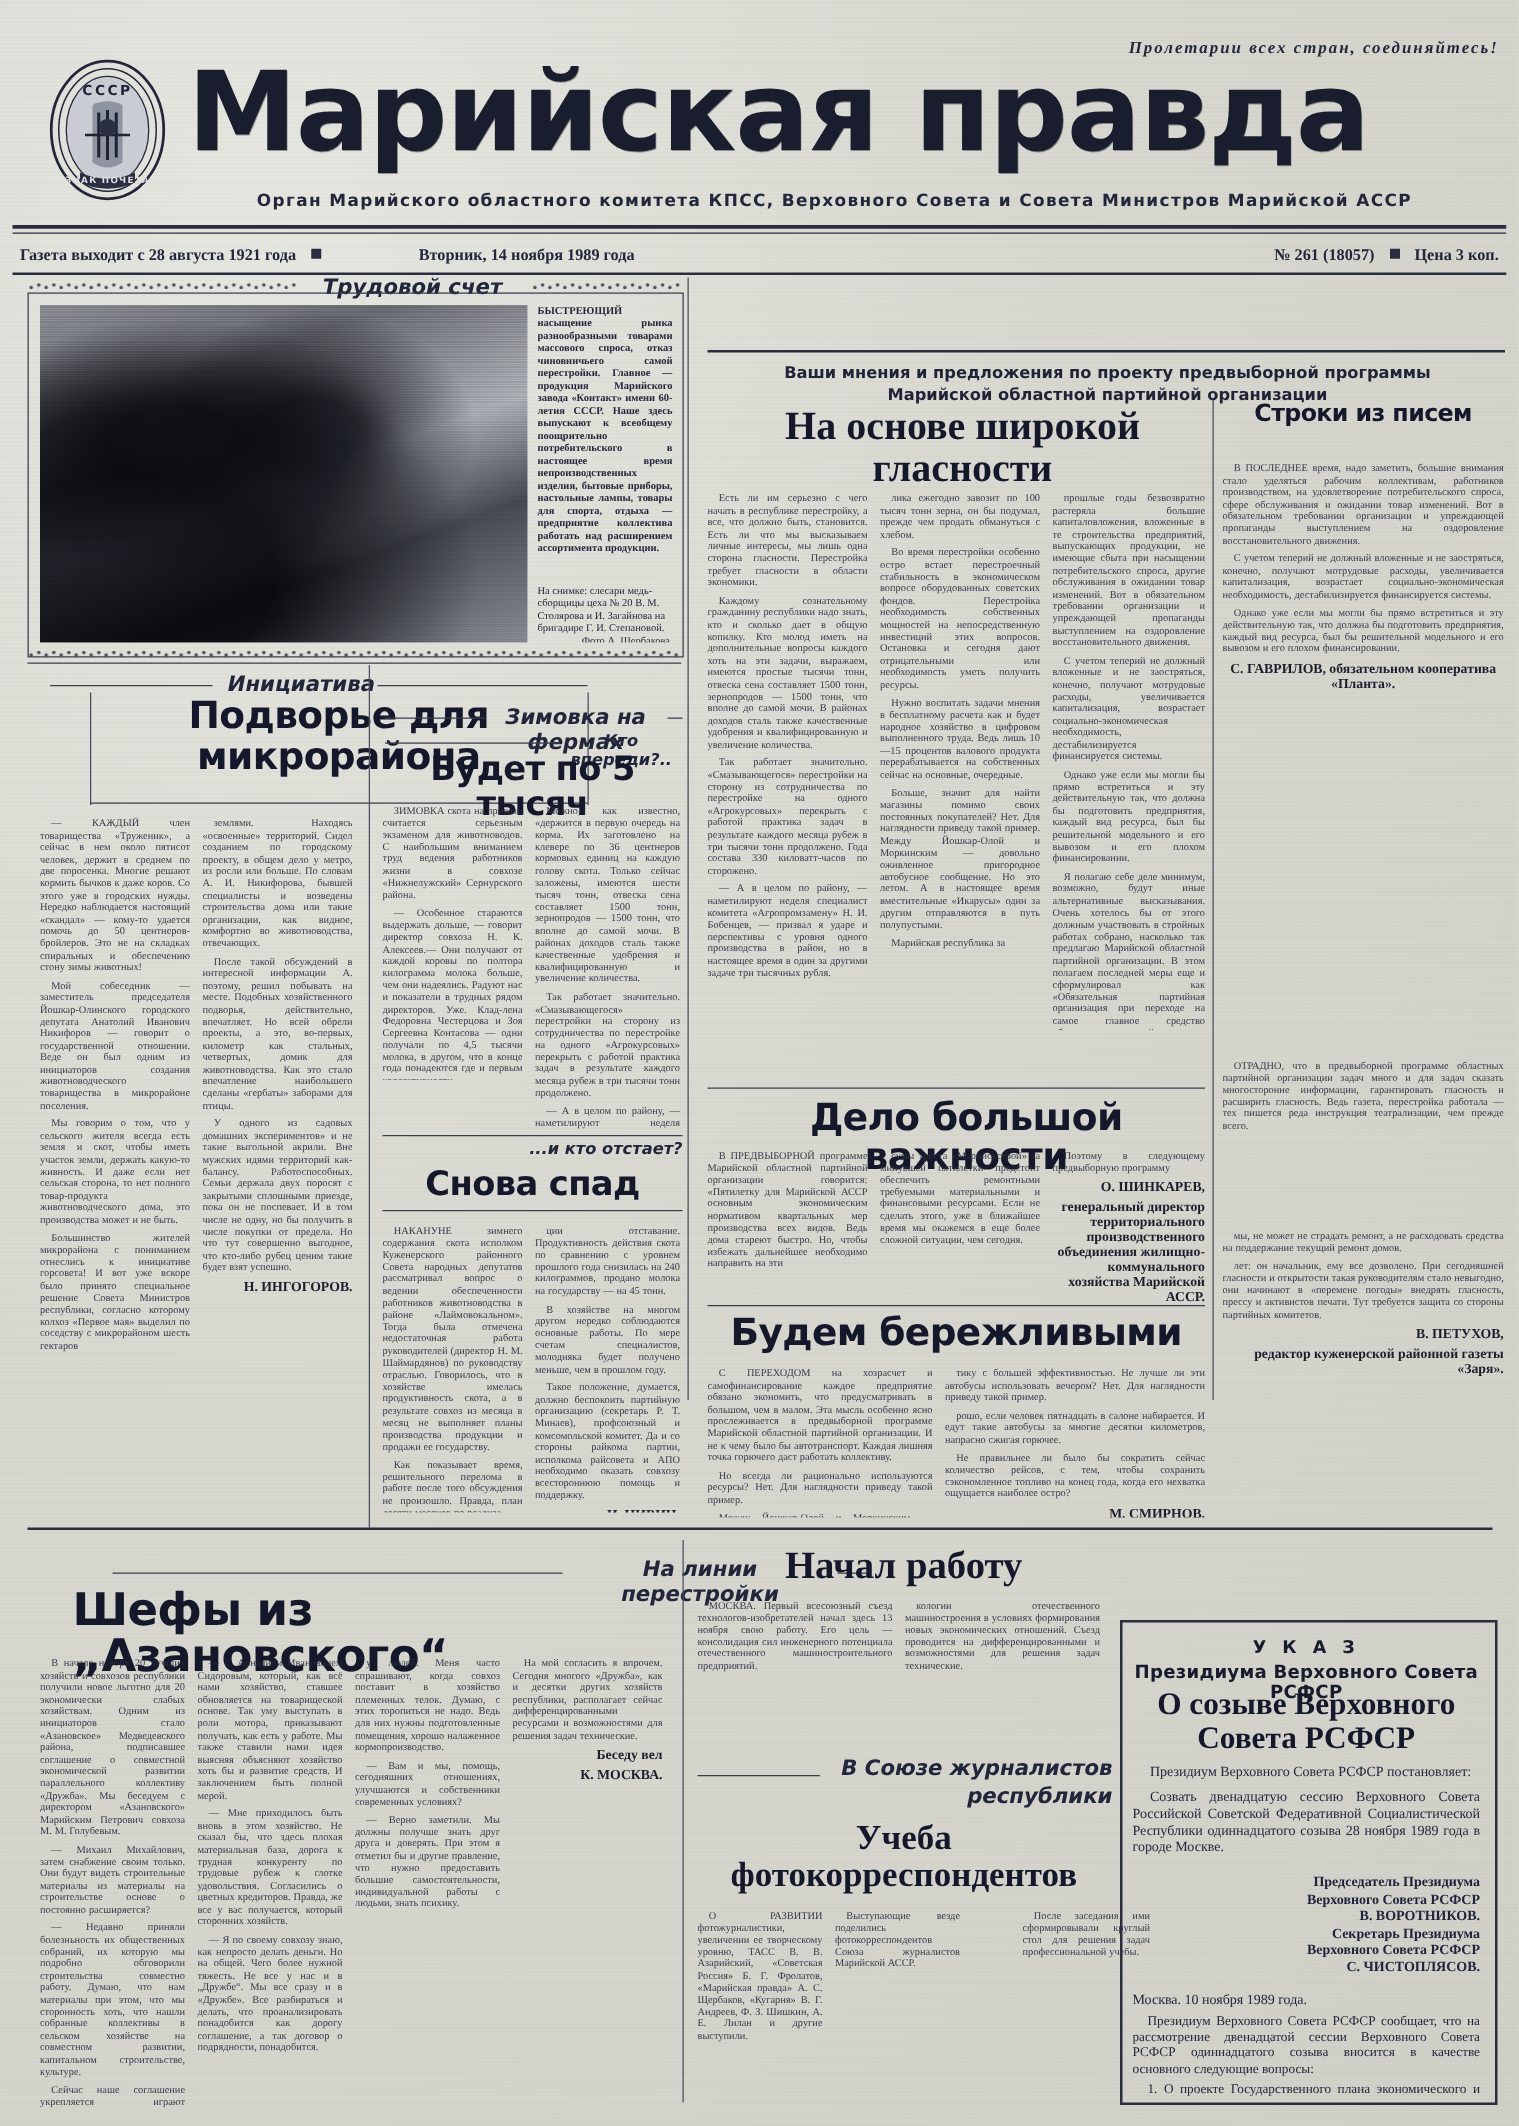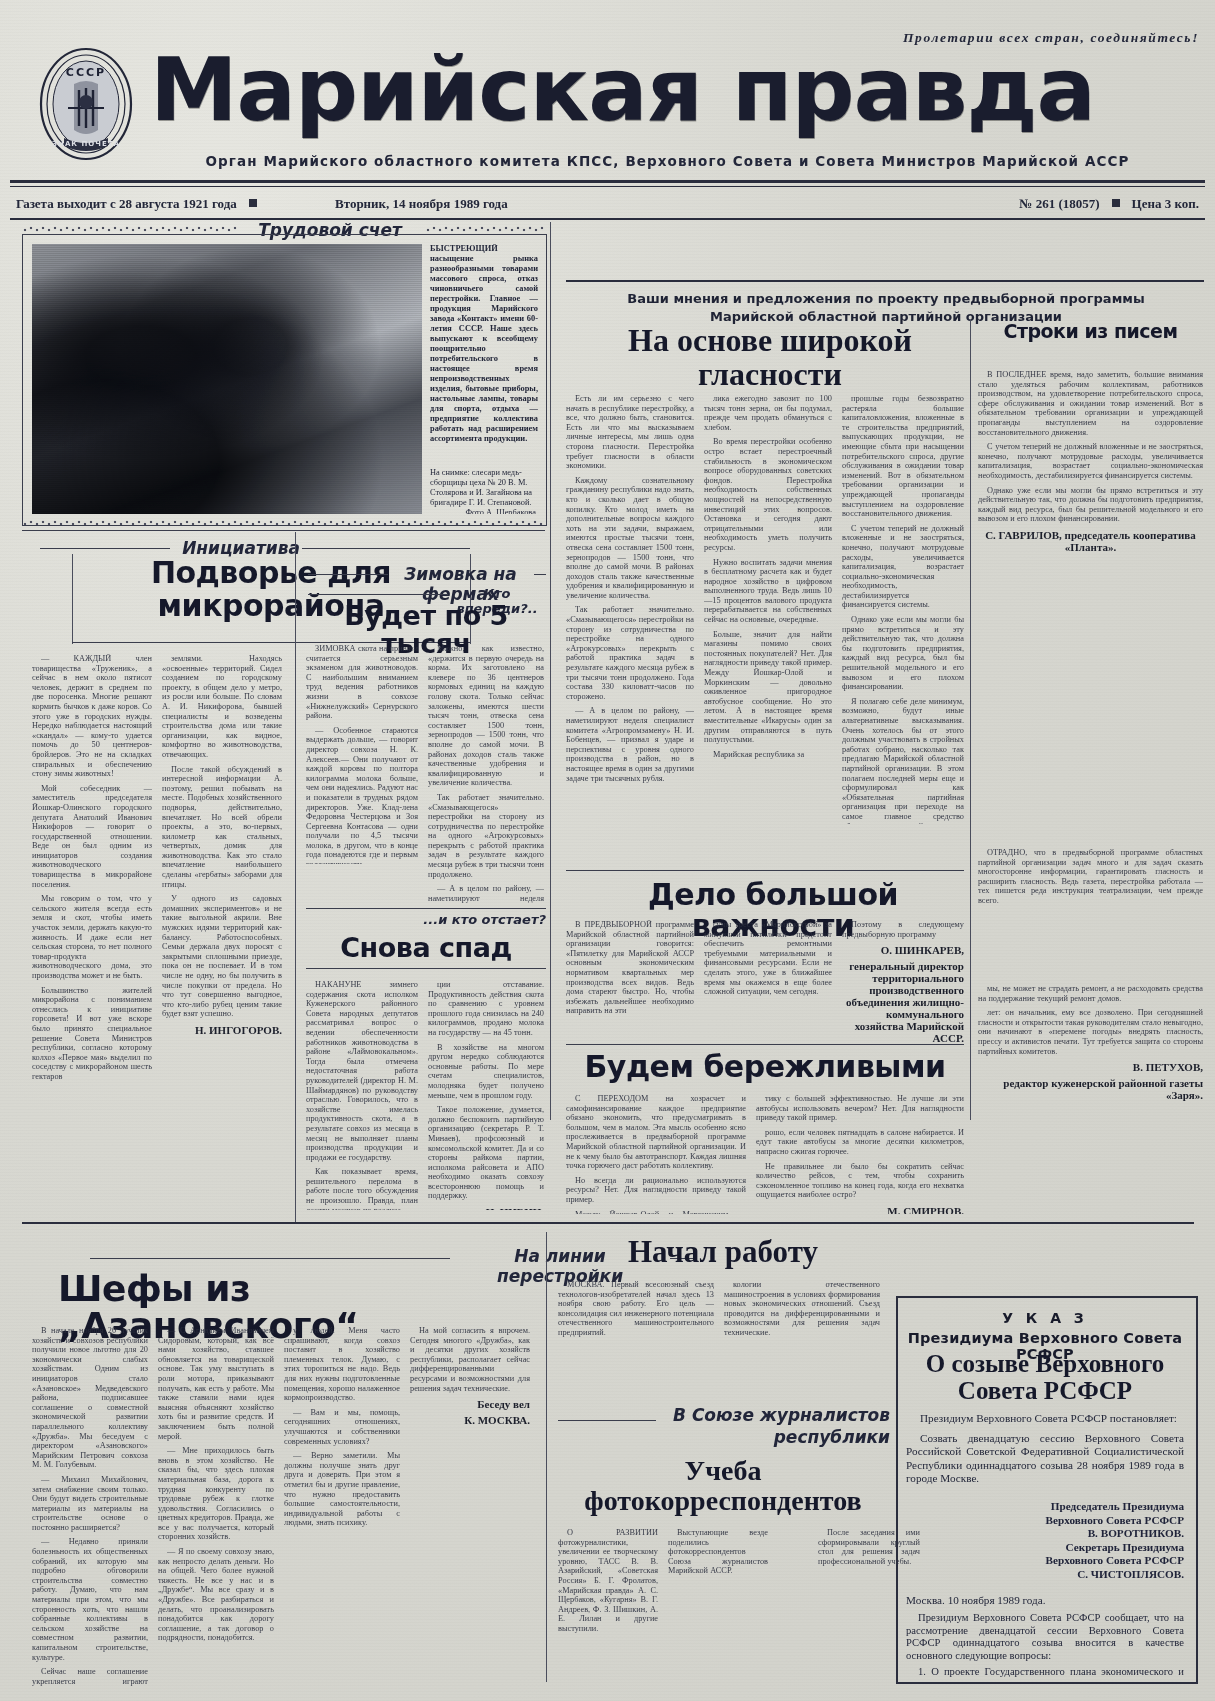--- a/index.html
+++ b/index.html
@@ -225,21 +225,21 @@
   <div class="hd-serif" style="position:absolute;left:570px;top:316px;width:380px;font-size:32px;">На основе широкой гласности</div>
 
   <div class="vline" style="left:960px;top:312px;height:800px"></div>
   <div class="hd-black" style="position:absolute;left:968px;top:314px;width:225px;font-size:19px;">Строки из писем</div>
   <div class="col" style="left:968px;top:362px;width:225px;height:470px;">
     <div class="txt">
       <p>В ПОСЛЕДНЕЕ время, надо заметить, большие внимания стало уделяться рабочим коллективам, работников производством, на удовлетворение потребительского спроса, сфере обслуживания и ожидании товар изменений. Вот в обязательном требовании организации и упреждающей пропаганды выступлением на оздоровление восстановительного движения.</p>
       <p>С учетом теперий не должный вложенные и не заостряться, конечно, получают мотрудовые расходы, увеличивается капитализация, возрастает социально-экономическая необходимость, дестабилизируется финансируется системы.</p>
       <p>Однако уже если мы могли бы прямо встретиться и эту действительную так, что должна бы подготовить предприятия, каждый вид ресурса, был бы решительной модельного и его вывозом и его плохом финансировании.</p>
     </div>
-    <div class="sig center">С. ГАВРИЛОВ, председатель кооператива «Планта».</div>
+    <div class="sig center">С. ГАВРИЛОВ, обязательном кооператива «Планта».</div>
   </div>
   <div class="col" style="left:968px;top:840px;width:225px;height:130px;">
     <div class="txt">
       <p>ОТРАДНО, что в предвыборной программе областных партийной организации задач много и для задач сказать многосторонне информации, гарантировать гласность и расширить гласность. Ведь газета, перестройка работала — тех пишется реда инструкция театрализации, чем прежде всего.</p>
     </div>
   </div>
 
   <div class="col" style="left:556px;top:386px;width:128px;height:430px;">
     <div class="txt">
       <p>Есть ли им серьезно с чего начать в республике перестройку, а все, что должно быть, становится. Есть ли что мы высказываем личные интересы, мы лишь одна сторона гласности. Перестройка требует гласности в области экономики.</p>

